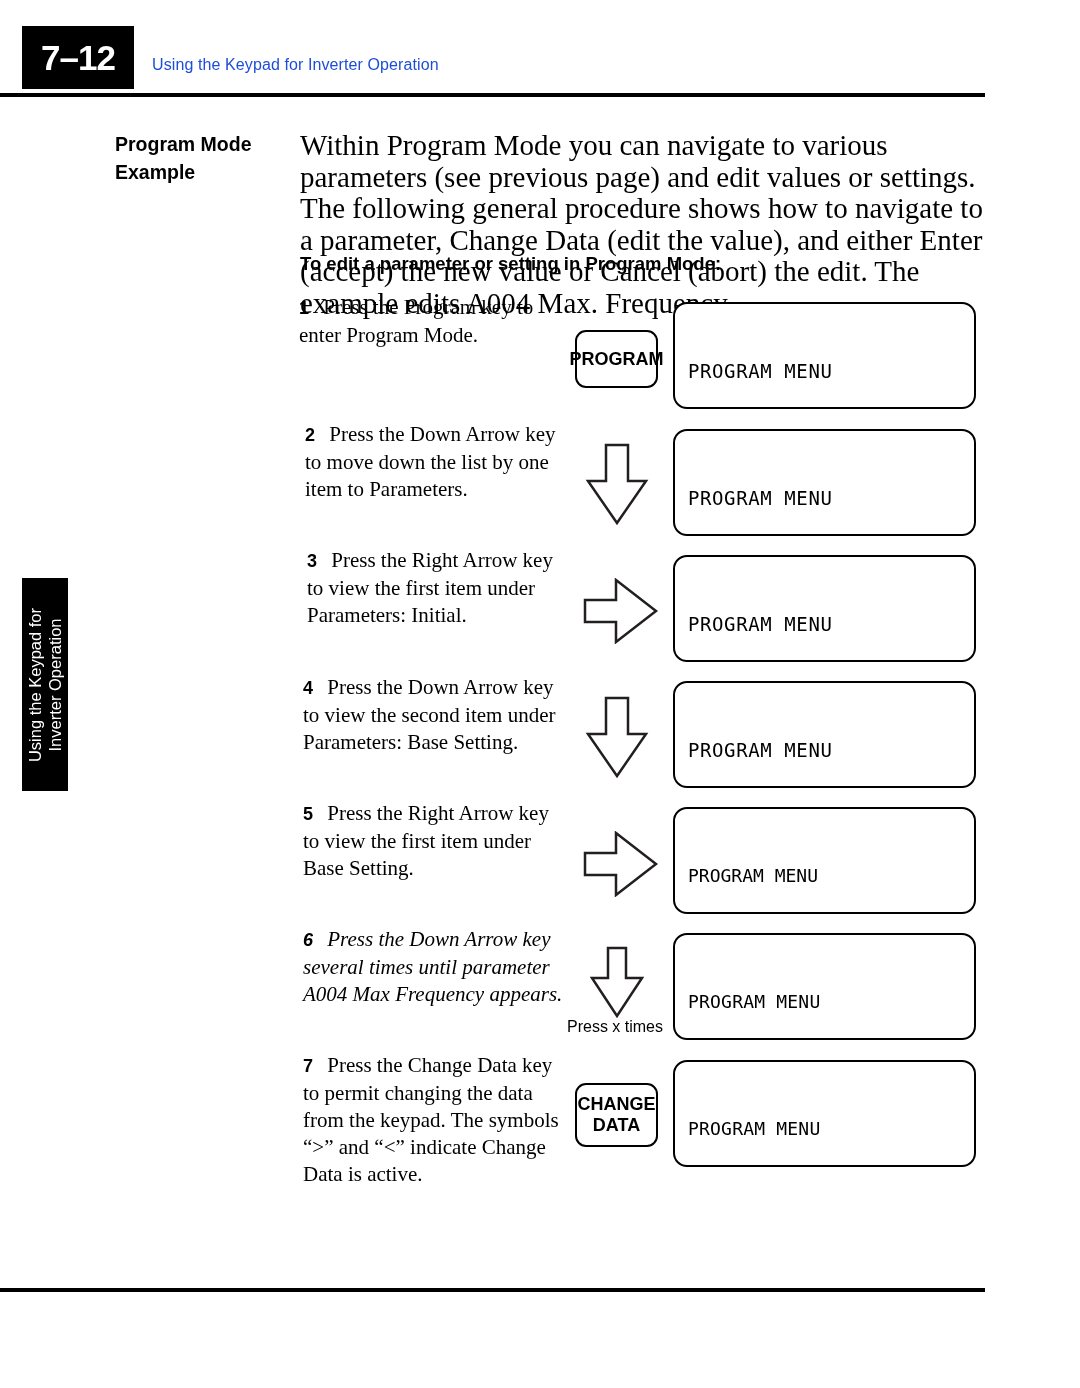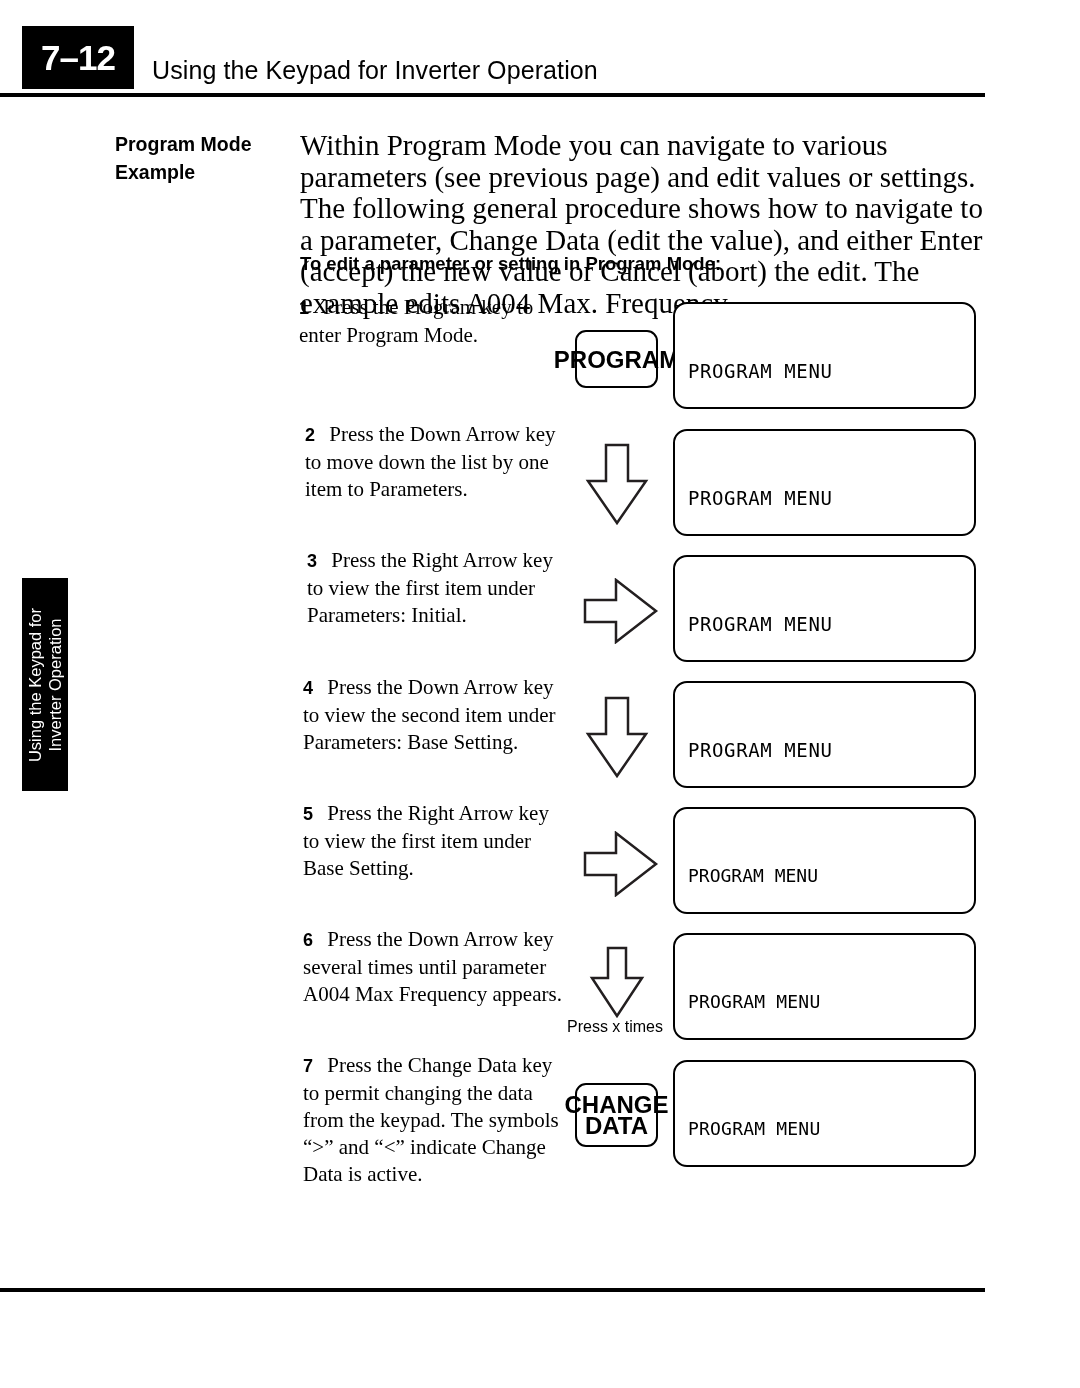--- a/index.html
+++ b/index.html
@@ -26,22 +26,22 @@
     font-size: 35px;
     letter-spacing: -1px;
     display: flex;
     align-items: center;
     justify-content: center;
   }
   #header-title {
     position: absolute;
     left: 152px; top: 56px;
     font-family: "Liberation Sans", sans-serif;
-    font-size: 25px;
-    color: #000000;
+    font-size: 16px;
+    color: #1d4ed8;
     letter-spacing: 0.1px;
   }
   #header-rule {
     position: absolute;
     left: 0px; top: 93px;
     width: 985px; height: 4px;
     background: #000000;
     border-top: 1px solid #000;
     border-bottom: 1px solid #000;
   }
@@ -117,21 +117,21 @@
   }
 
   
   .key-btn {
     position: absolute;
     border: 2px solid #000;
     border-radius: 11px;
     background: #fff;
     font-family: "Liberation Sans", sans-serif;
     font-weight: bold;
-    font-size: 24px;
+    font-size: 18px;
     line-height: 21px;
     display: flex;
     align-items: center;
     justify-content: center;
     text-align: center;
   }
 
   
   .arrow-wrap { position: absolute; }
   .arrow-wrap svg { display: block; }
@@ -199,21 +199,21 @@
   <span>Press the Right Arrow key to view the first item under Parameters: Initial.</span>
 </div>
 <div class="step-text" style="left:303px; top:674px;">
   <span class="num">4 </span>
   <span>Press the Down Arrow key to view the second item under Parameters: Base Setting.</span>
 </div>
 <div class="step-text" style="left:303px; top:800px;">
   <span class="num">5 </span>
   <span>Press the Right Arrow key to view the first item under Base Setting.</span>
 </div>
-<div class="step-text" style="left:303px; top:926px;">
+<div class="step-text" style="left:303px; top:926px;font-style:italic;">
   <span class="num">6 </span>
   <span>Press the Down Arrow key several times until parameter A004 Max Frequency appears.</span>
 </div>
 <div class="step-text" style="left:303px; top:1052px; width:270px;">
   <span class="num">7 </span>
   <span>Press the Change Data key to permit changing the data from the keypad. The symbols “&gt;” and “&lt;” indicate Change Data is active.</span>
 </div>
 
 <div class="key-btn" style="left:575px; top:330px; width:83px; height:58px;">
   <span>PROGRAM</span>

